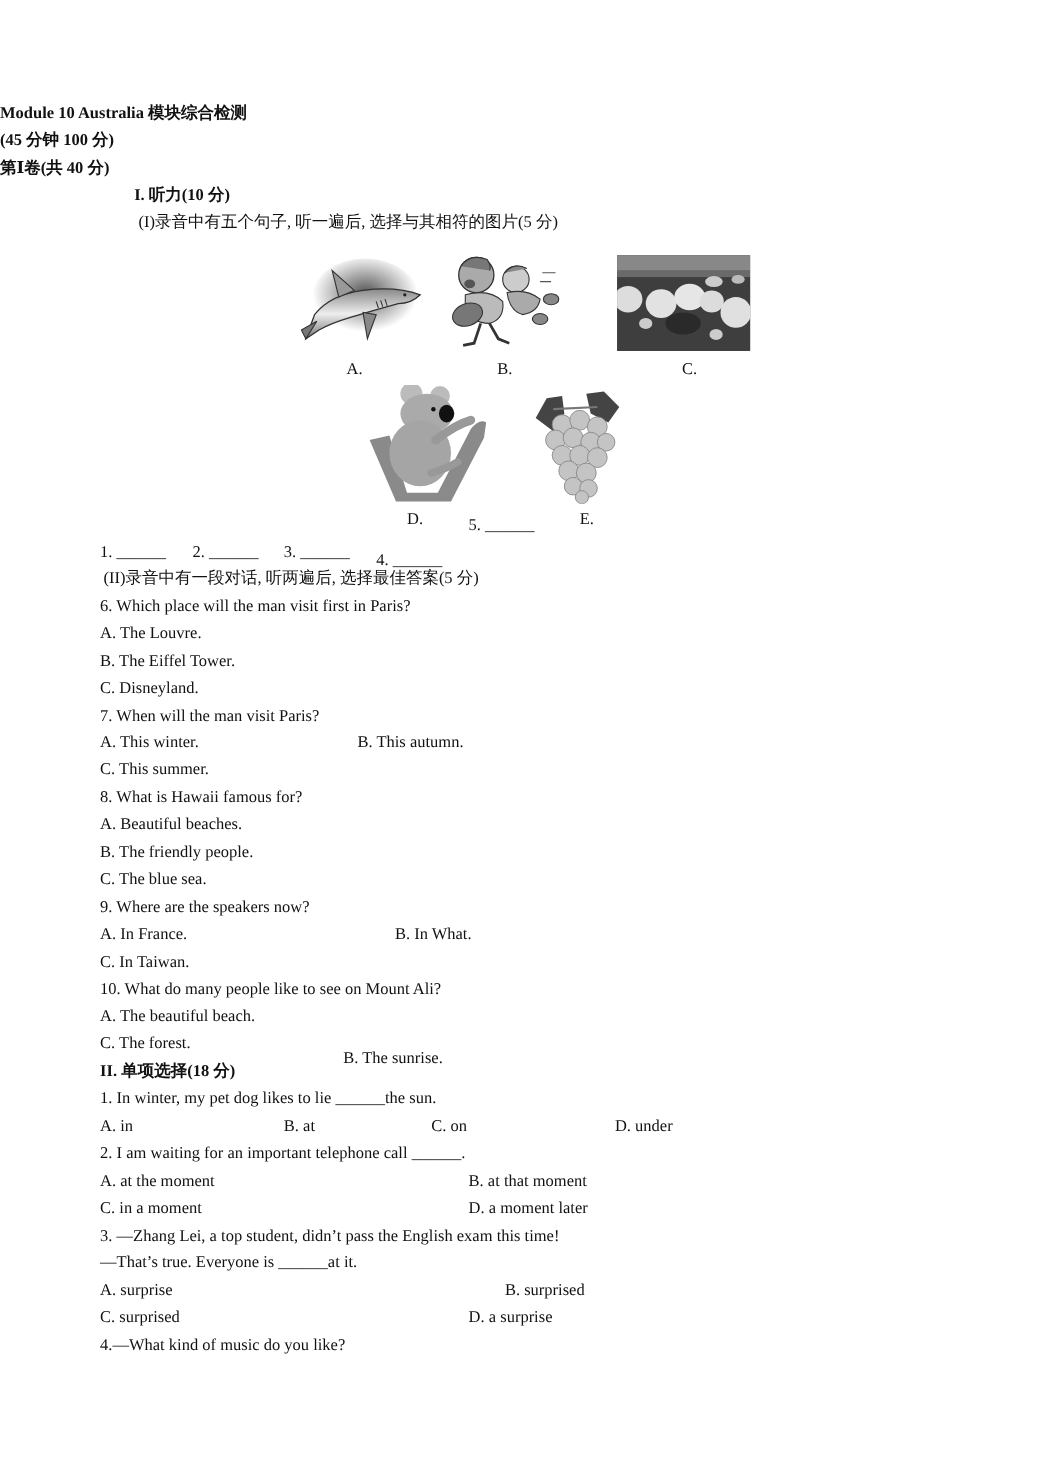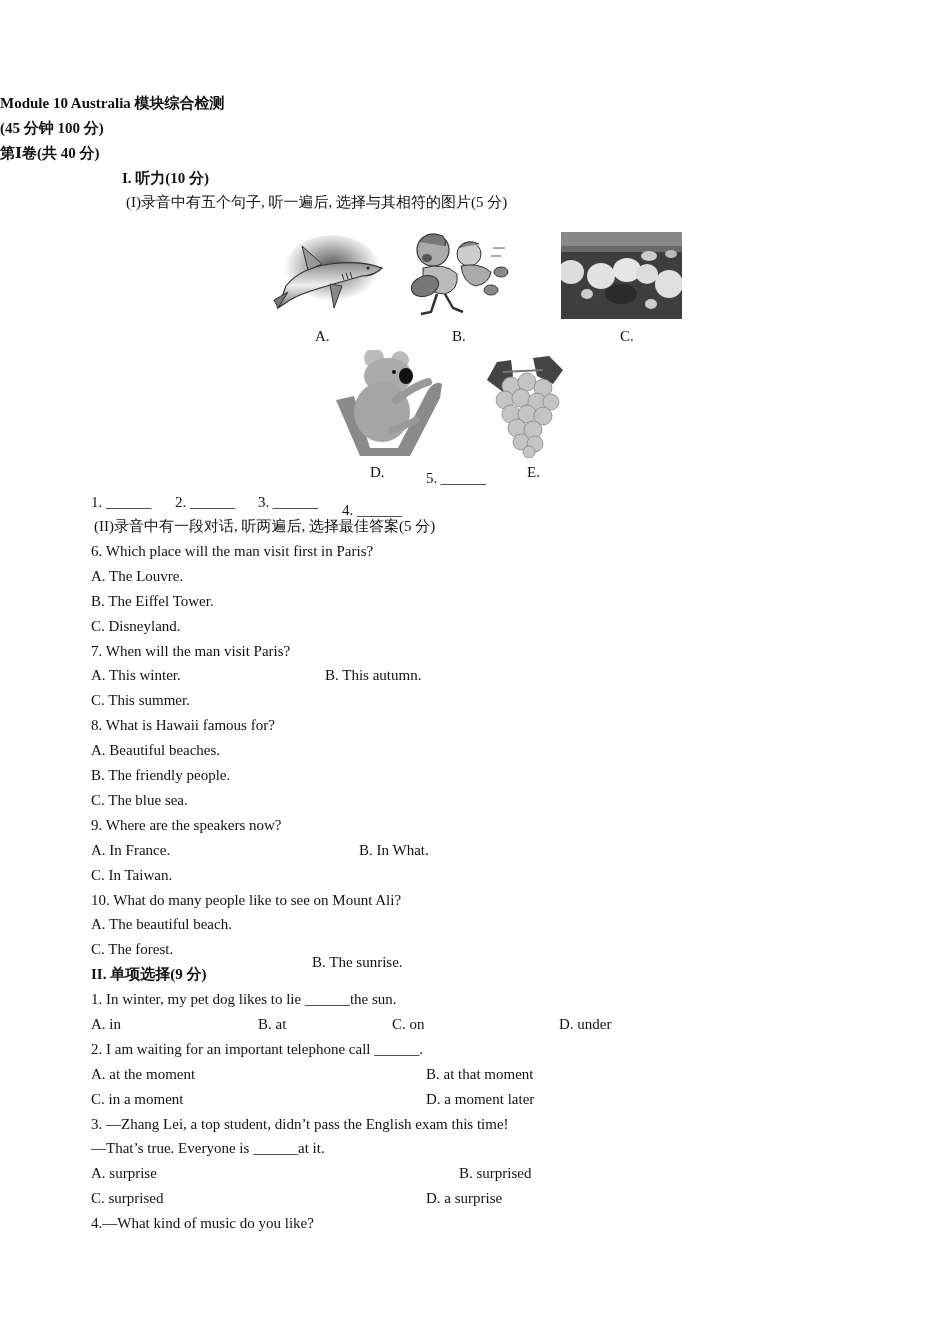--- a/index.html
+++ b/index.html
@@ -156,21 +156,21 @@
 <div class="abs" style="left:91px; top:815px;">9. Where are the speakers now?</div>
 <div class="abs" style="left:91px; top:840px;">A. In France.</div>
 <div class="abs" style="left:359px; top:840px;">B. In What.</div>
 <div class="abs" style="left:91px; top:865px;">C. In Taiwan.</div>
 
 <div class="abs" style="left:91px; top:890px;">10. What do many people like to see on Mount Ali?</div>
 <div class="abs" style="left:91px; top:914px;">A. The beautiful beach.</div>
 <div class="abs" style="left:312px; top:914px;margin-top:38px;">B. The sunrise.</div>
 <div class="abs" style="left:91px; top:939px;">C. The forest.</div>
 
-<div class="abs bold" style="left:91px; top:964px;">II. 单项选择(9 分)</div>
+<div class="abs bold" style="left:91px; top:964px;">II. 单项选择(18 分)</div>
 
 <div class="abs" style="left:91px; top:989px;">1. In winter, my pet dog likes to lie ______the sun.</div>
 <div class="abs" style="left:91px; top:1014px;">A. in</div>
 <div class="abs" style="left:258px; top:1014px;">B. at</div>
 <div class="abs" style="left:392px; top:1014px;">C. on</div>
 <div class="abs" style="left:559px; top:1014px;">D. under</div>
 
 <div class="abs" style="left:91px; top:1039px;">2. I am waiting for an important telephone call ______.</div>
 <div class="abs" style="left:91px; top:1064px;">A. at the moment</div>
 <div class="abs" style="left:426px; top:1064px;">B. at that moment</div>

